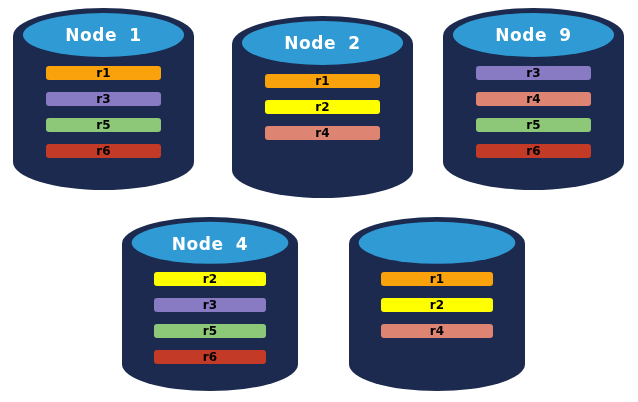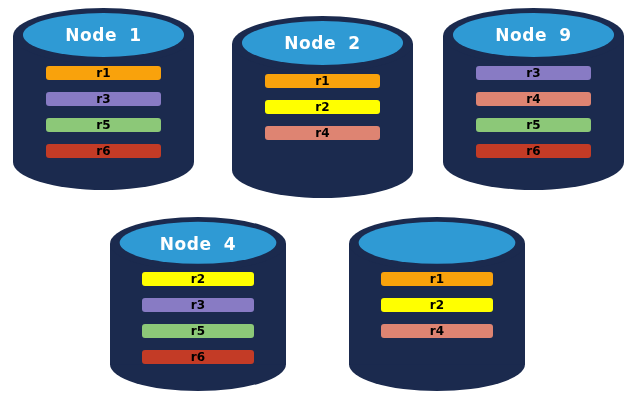--- a/index.html
+++ b/index.html
@@ -120,21 +120,21 @@
         </div>
       <div class="bar" style="background-color: rgb(140, 200, 120);">
           <span class="bar-label">r5</span>
         </div>
       <div class="bar" style="background-color: rgb(195, 59, 38);">
           <span class="bar-label">r6</span>
         </div>
     </div>
   </div>
 
-  <div class="node row2" style="left:110px; top:217px; width:176px; height:174px;">
+  <div class="node row2" style="left:122px; top:217px; width:176px; height:174px;">
     <svg class="cyl" viewBox="0 0 182 182" preserveAspectRatio="none">
       <ellipse cx="91" cy="154" rx="91" ry="28" style="fill: rgb(27, 42, 78);"></ellipse>
       <rect x="0" y="28" width="182" height="126" style="fill: rgb(27, 42, 78);"></rect>
       <ellipse cx="91" cy="28" rx="91" ry="28" style="fill: rgb(27, 42, 78);"></ellipse>
       <ellipse cx="91" cy="27" rx="81" ry="22" style="fill: rgb(47, 154, 212);"></ellipse>
     </svg>
     <div class="title">Node 4</div>
     <div class="bars">
       <div class="bar" style="background-color: rgb(255, 255, 0);">
           <span class="bar-label">r2</span>

